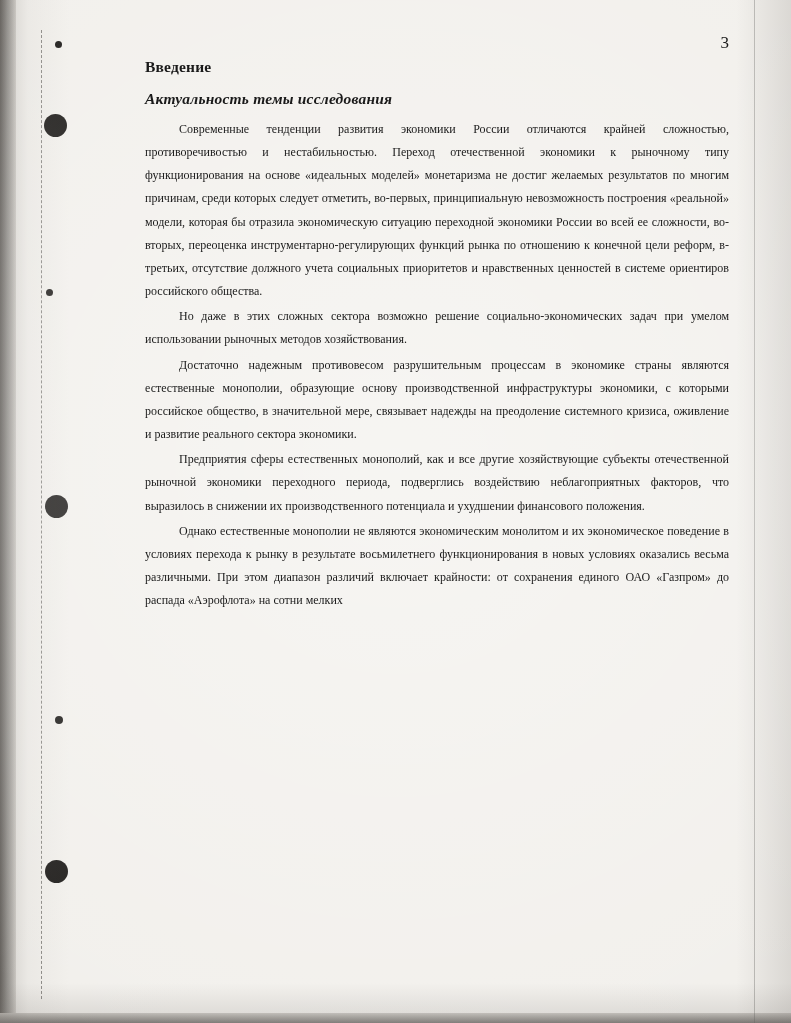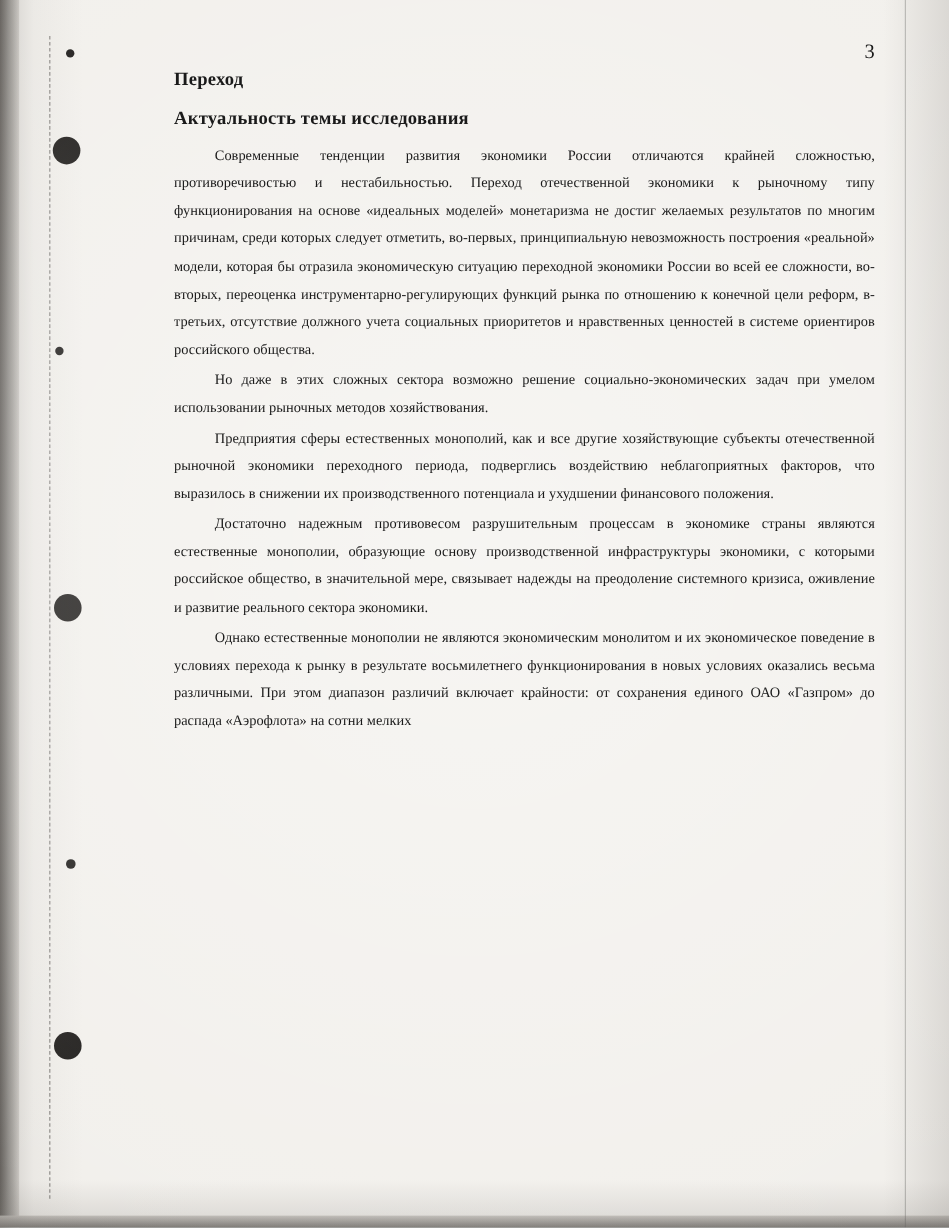--- a/index.html
+++ b/index.html
@@ -83,20 +83,21 @@
     font-weight: bold;
     font-size: 15.5px;
     margin: 0 0 14px 0;
     letter-spacing: 0.2px;
   }
   .subheading {
     font-weight: bold;
     font-size: 15.5px;
     margin: 0 0 10px 0;
     letter-spacing: 0.2px;
+    font-style: italic;
   }
   p.para {
     margin: 0 0 2px 0;
     font-size: 12px;
     line-height: 1.93;
     text-align: justify;
     text-indent: 34px;
     text-justify: inter-word;
   }
   
@@ -124,24 +125,24 @@
     <div class="hole" style="left:10px;  top:114px; width:23px; height:23px;"></div>
     <div class="hole" style="left:12px;  top:289px; width:7px;  height:7px;"></div>
     <div class="hole" style="left:11px;  top:495px; width:23px; height:23px;"></div>
     <div class="hole" style="left:21px;  top:716px; width:8px;  height:8px;"></div>
     <div class="hole" style="left:11px;  top:860px; width:23px; height:23px;"></div>
   </div>
 
   <div class="page-number">3</div>
 
   <div class="content">
-    <div class="heading">Переход</div>
+    <div class="heading">Введение</div>
     <div class="subheading">Актуальность темы исследования</div>
 
     <p class="para">Современные тенденции развития экономики России отличаются крайней сложностью, противоречивостью и нестабильностью. Переход отечественной экономики к рыночному типу функционирования на основе «идеальных моделей» монетаризма не достиг желаемых результатов по многим причинам, среди которых следует отметить, во-первых, принципиальную невозможность построения «реальной» модели, которая бы отразила экономическую ситуацию переходной экономики России во всей ее сложности,  во-вторых, переоценка инструментарно-регулирующих функций рынка по отношению к  конечной цели реформ, в-третьих, отсутствие должного учета социальных приоритетов и нравственных ценностей в системе ориентиров российского общества.</p>
     <p class="para">Но даже в этих сложных сектора возможно решение социально-экономических задач при умелом использовании рыночных методов хозяйствования.</p>
+    <p class="para">Достаточно надежным противовесом разрушительным процессам в экономике страны являются естественные монополии, образующие основу производственной инфраструктуры экономики, с которыми российское общество, в значительной мере, связывает надежды на преодоление системного кризиса, оживление и развитие реального сектора экономики.</p>
     <p class="para">Предприятия сферы естественных монополий, как и все другие хозяйствующие субъекты отечественной рыночной экономики переходного периода, подверглись воздействию неблагоприятных факторов, что выразилось в снижении их производственного потенциала и ухудшении финансового положения.</p>
-    <p class="para">Достаточно надежным противовесом разрушительным процессам в экономике страны являются естественные монополии, образующие основу производственной инфраструктуры экономики, с которыми российское общество, в значительной мере, связывает надежды на преодоление системного кризиса, оживление и развитие реального сектора экономики.</p>
     <p class="para">Однако естественные монополии не являются экономическим монолитом и их экономическое поведение в условиях перехода к рынку в результате восьмилетнего функционирования в новых условиях оказались весьма различными. При этом диапазон различий включает крайности: от сохранения единого ОАО «Газпром» до распада «Аэрофлота» на сотни мелких</p>
   </div>
 
   <div class="scan-tint"></div>
 </div>
 
 </body></html>

